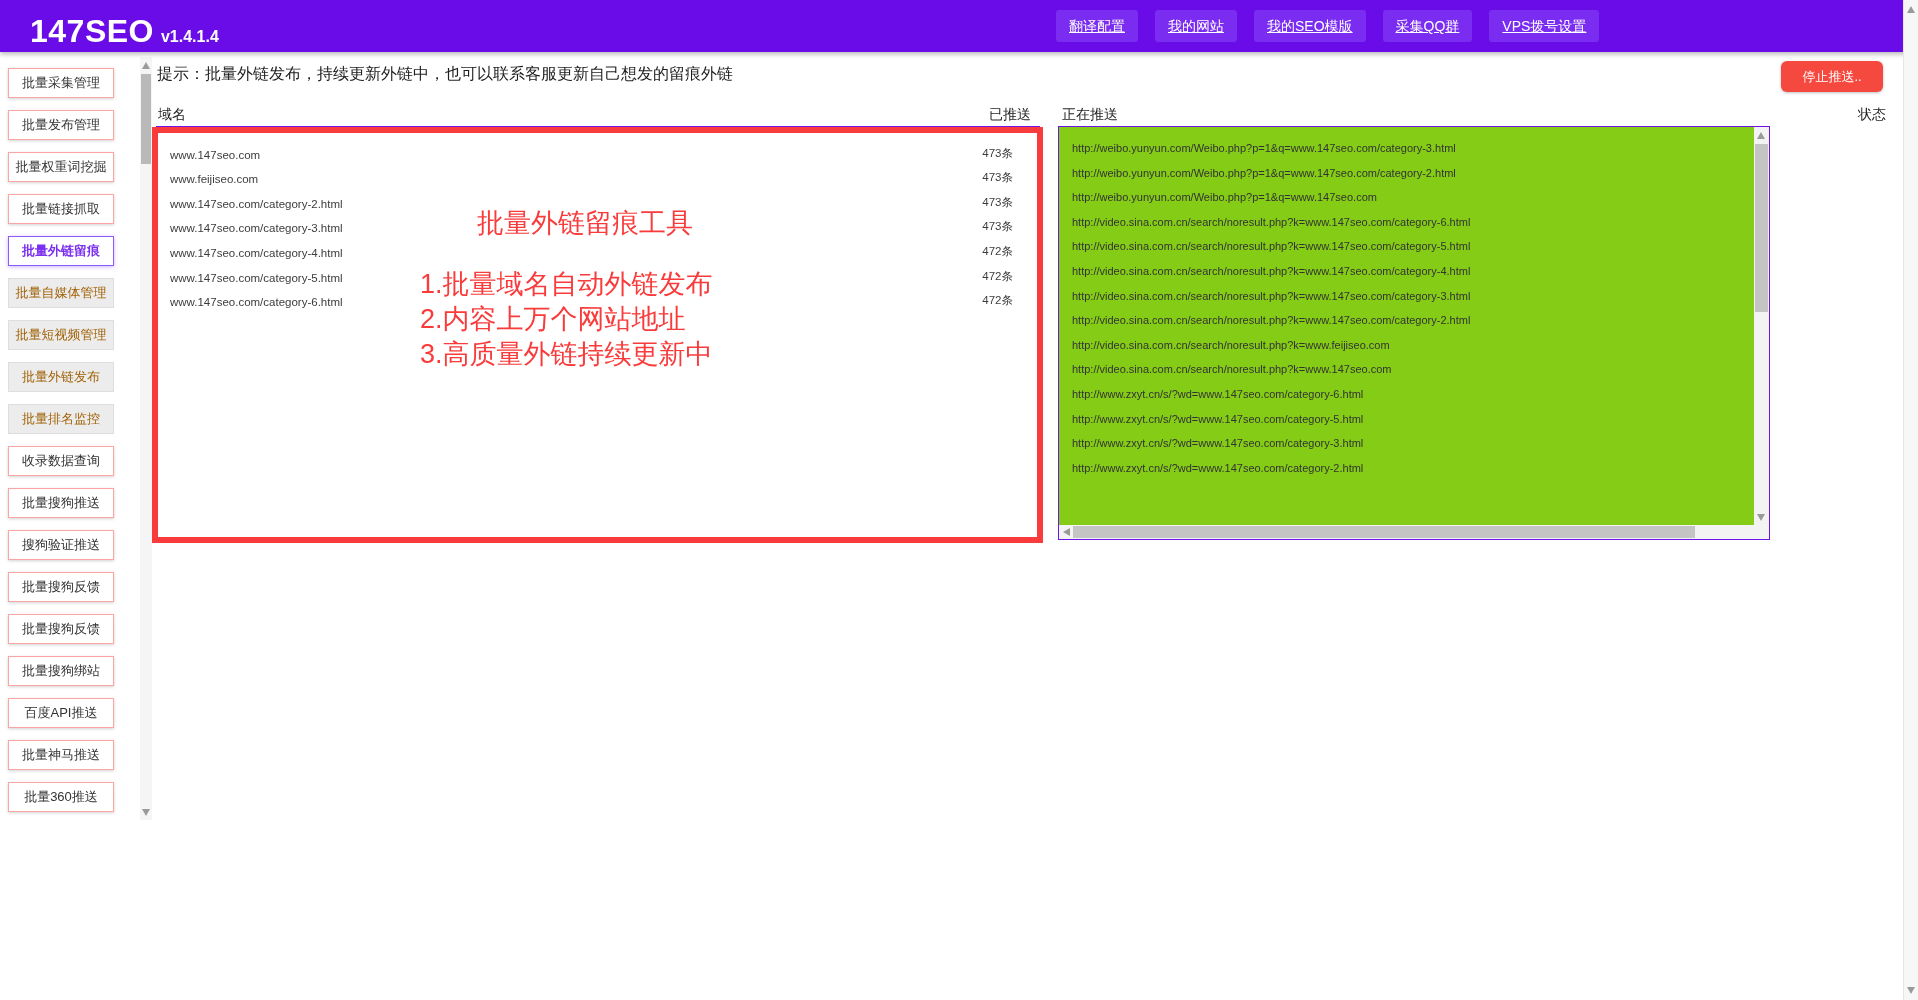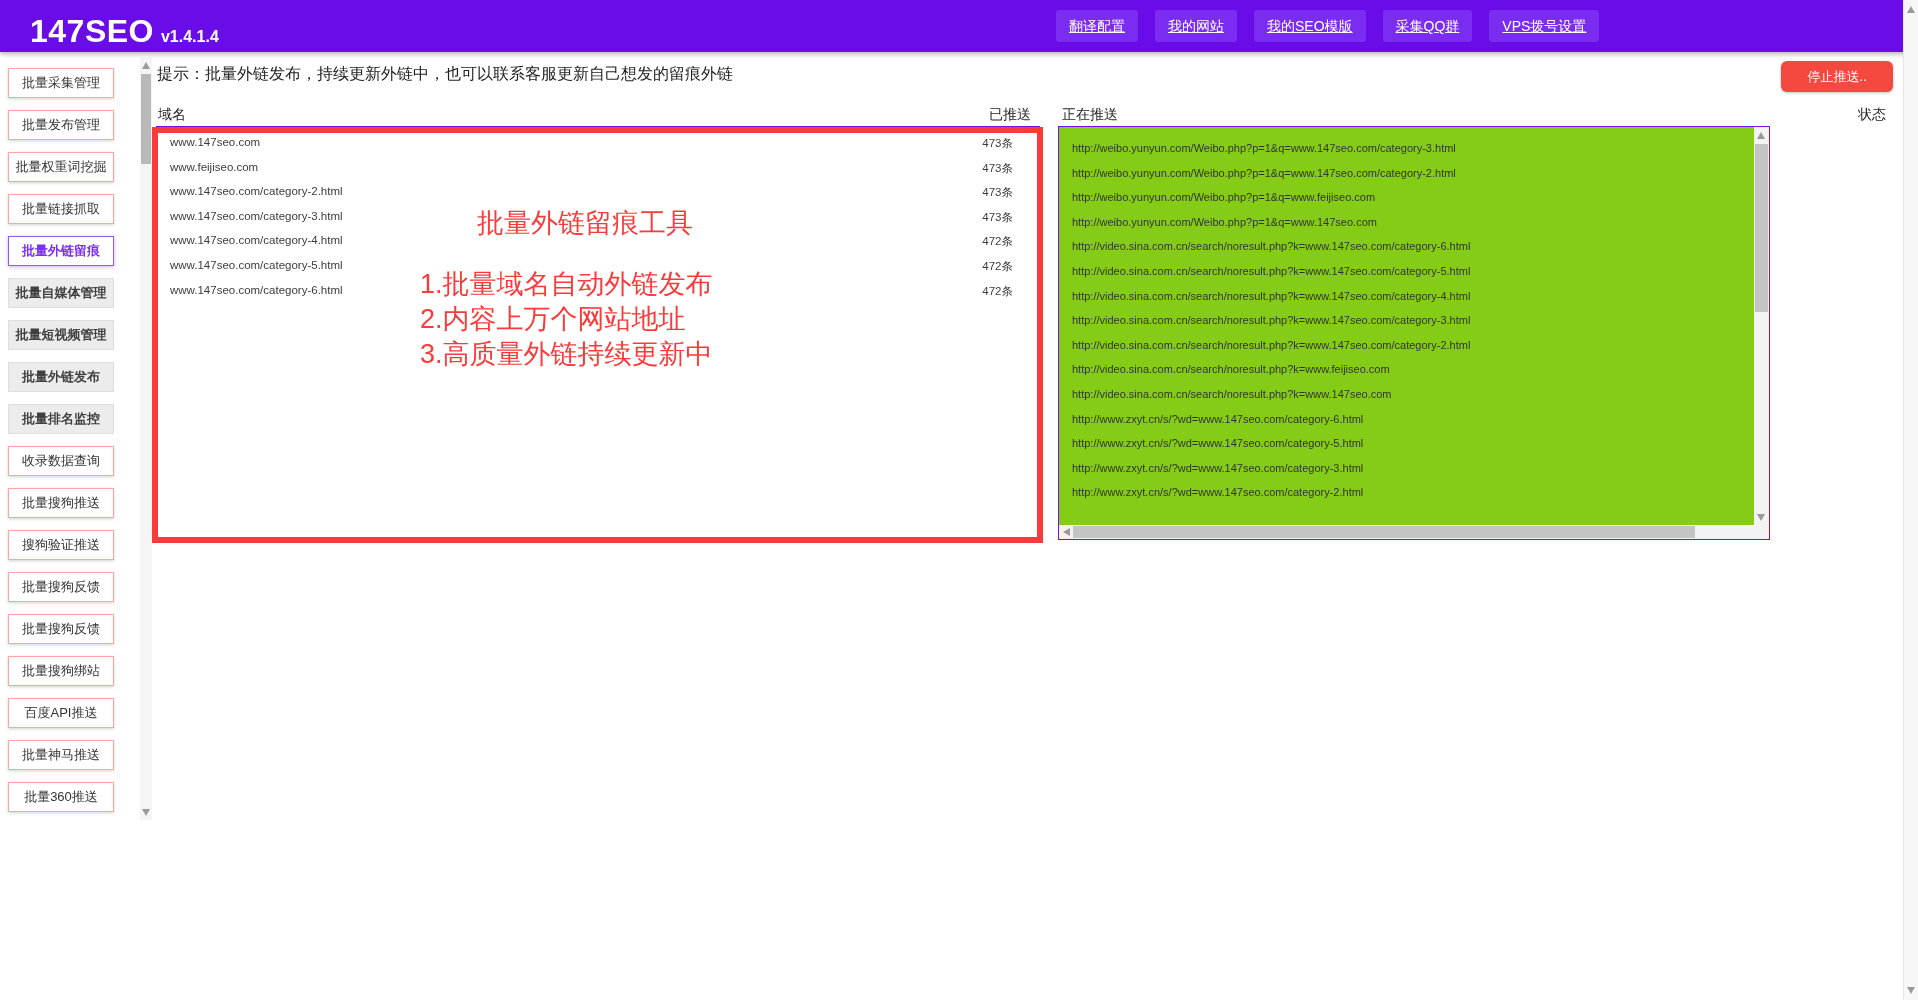--- a/index.html
+++ b/index.html
@@ -31,36 +31,36 @@
   .page-scrollbar {
     position:absolute; right:0; top:0; width:15px; height:1000px;
     background:#f7f7f7; border-left:1px solid #e6e6e6; z-index:60;
   }
   .page-scrollbar .tri-up { position:absolute; top:6px; left:3px; }
   .page-scrollbar .tri-down { position:absolute; bottom:6px; left:3px; }
 
   
   .tip { position:absolute; left:157px; top:64px; font-size:16px; color:#1d1d1d; z-index:5; }
   .stop-btn {
-    position:absolute; left:1781px; top:61px; width:112px; height:31px;
+    position:absolute; left:1781px; top:61px; width:102px; height:31px;
     background:var(--stop,#f5483e); border:none; border-radius:6px;
     color:#fff; font-size:13px; cursor:pointer; z-index:30;
     box-shadow:0 1px 3px rgba(0,0,0,.25);
     font-family:"Liberation Sans", sans-serif;
   }
 
   
   .sidebar { position:absolute; left:8px; top:68px; width:106px; display:flex; flex-direction:column; gap:12px; z-index:5; }
   .side-btn {
     height:30px; line-height:28px; text-align:center; font-size:13px; color:#333;
     background:#fff; border:1px solid #fca5a5; border-radius:0;
     box-shadow:0 1px 3px rgba(0,0,0,.18); cursor:pointer; white-space:nowrap;
   }
   .side-btn.active { color:var(--accent,#7b2ff0); border-color:#8b5cf6; box-shadow:0 1px 4px rgba(123,47,240,.35);font-weight:bold; }
-  .side-btn.disabled { background:#ececec; color:#404040; border-color:#dedede; box-shadow:none; cursor:default;font-weight:bold; }
+  .side-btn.disabled { background:#ececec; color:#a16207; border-color:#dedede; box-shadow:none; cursor:default; }
 
   .side-scrollbar {
     position:absolute; left:140px; top:57px; width:12px; height:763px;
     background:#f5f5f5; z-index:6;
   }
   .side-scrollbar .tri-up { position:absolute; top:5px; left:2px; }
   .side-scrollbar .tri-down { position:absolute; bottom:4px; left:2px; }
   .side-scrollbar .thumb { position:absolute; left:1px; top:17px; width:10px; height:90px; background:#b9b9b9; }
 
   
@@ -70,21 +70,21 @@
   .col-pushing { left:1062px; }
   .col-status  { left:1756px; width:130px; text-align:right; }
 
   
   .domains-panel {
     position:absolute; left:156px; top:126px; width:884px; height:414px;
     background:#fff; border:1px solid var(--pborder,#6e14e6); z-index:4;
     padding-top:9px;
   }
   .domain-row {
-    display:flex; justify-content:space-between; align-items:flex-start;
+    display:flex; justify-content:space-between; align-items:flex-end;
     height:24.6px; padding:0 26px 0 13px; font-size:11.5px; color:#3c3c3c;
     white-space:nowrap;
   }
   .red-box {
     position:absolute; left:152px; top:127px; width:891px; height:416px;
     border:6px solid var(--red,#f93b3b); z-index:10; pointer-events:none;
   }
   .overlay-text {
     position:absolute; left:420px; top:205px; width:330px; z-index:11;
     color:var(--red,#f93b3b); pointer-events:none;
@@ -203,21 +203,20 @@
   <div class="overlay-title">批量外链留痕工具</div>
   <div class="overlay-line">1.批量域名自动外链发布</div>
   <div class="overlay-line">2.内容上万个网站地址</div>
   <div class="overlay-line">3.高质量外链持续更新中</div>
 </div>
 
 <div class="pushing-panel">
   <div id="url-rows">
       <div class="url-row">http://weibo.yunyun.com/Weibo.php?p=1&amp;q=www.147seo.com/category-3.html</div>
       <div class="url-row">http://weibo.yunyun.com/Weibo.php?p=1&amp;q=www.147seo.com/category-2.html</div>
-      <div class="url-row">http://weibo.yunyun.com/Weibo.php?p=1&amp;q=www.feijiseo.com</div>
       <div class="url-row">http://weibo.yunyun.com/Weibo.php?p=1&amp;q=www.147seo.com</div>
       <div class="url-row">http://video.sina.com.cn/search/noresult.php?k=www.147seo.com/category-6.html</div>
       <div class="url-row">http://video.sina.com.cn/search/noresult.php?k=www.147seo.com/category-5.html</div>
       <div class="url-row">http://video.sina.com.cn/search/noresult.php?k=www.147seo.com/category-4.html</div>
       <div class="url-row">http://video.sina.com.cn/search/noresult.php?k=www.147seo.com/category-3.html</div>
       <div class="url-row">http://video.sina.com.cn/search/noresult.php?k=www.147seo.com/category-2.html</div>
       <div class="url-row">http://video.sina.com.cn/search/noresult.php?k=www.feijiseo.com</div>
       <div class="url-row">http://video.sina.com.cn/search/noresult.php?k=www.147seo.com</div>
       <div class="url-row">http://www.zxyt.cn/s/?wd=www.147seo.com/category-6.html</div>
       <div class="url-row">http://www.zxyt.cn/s/?wd=www.147seo.com/category-5.html</div>

